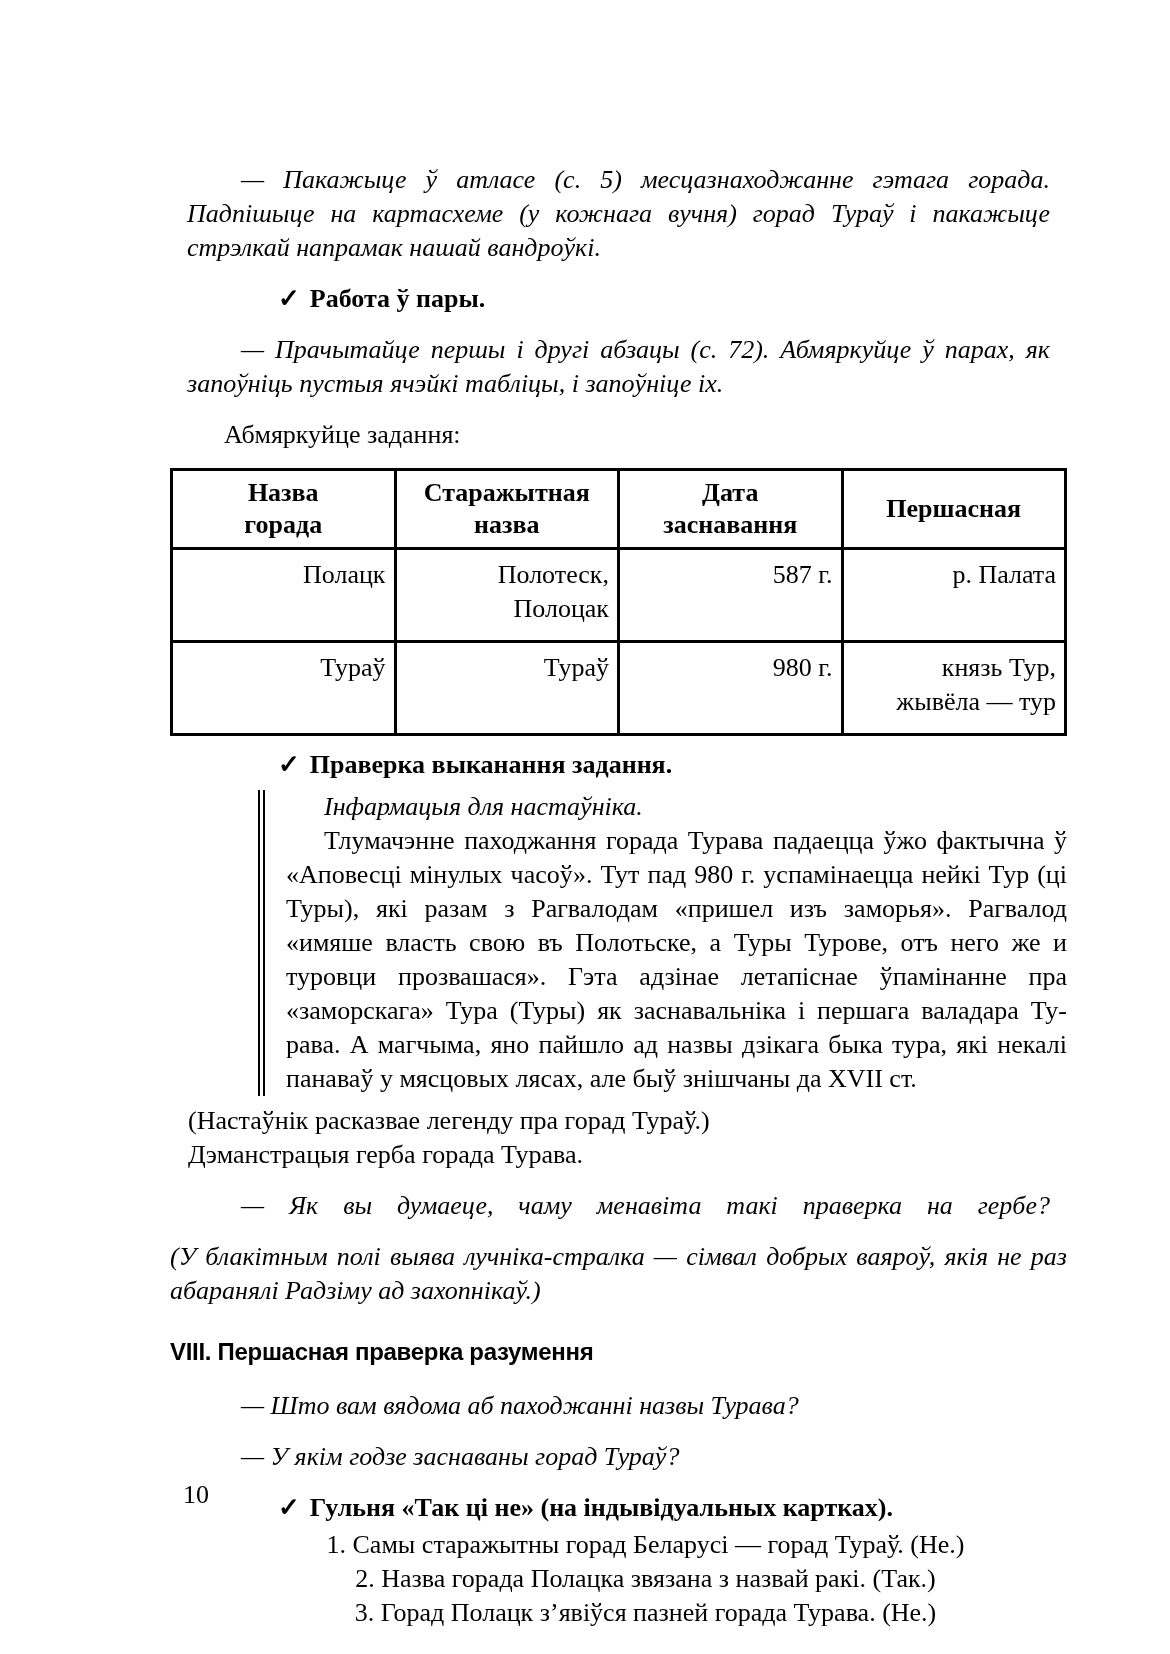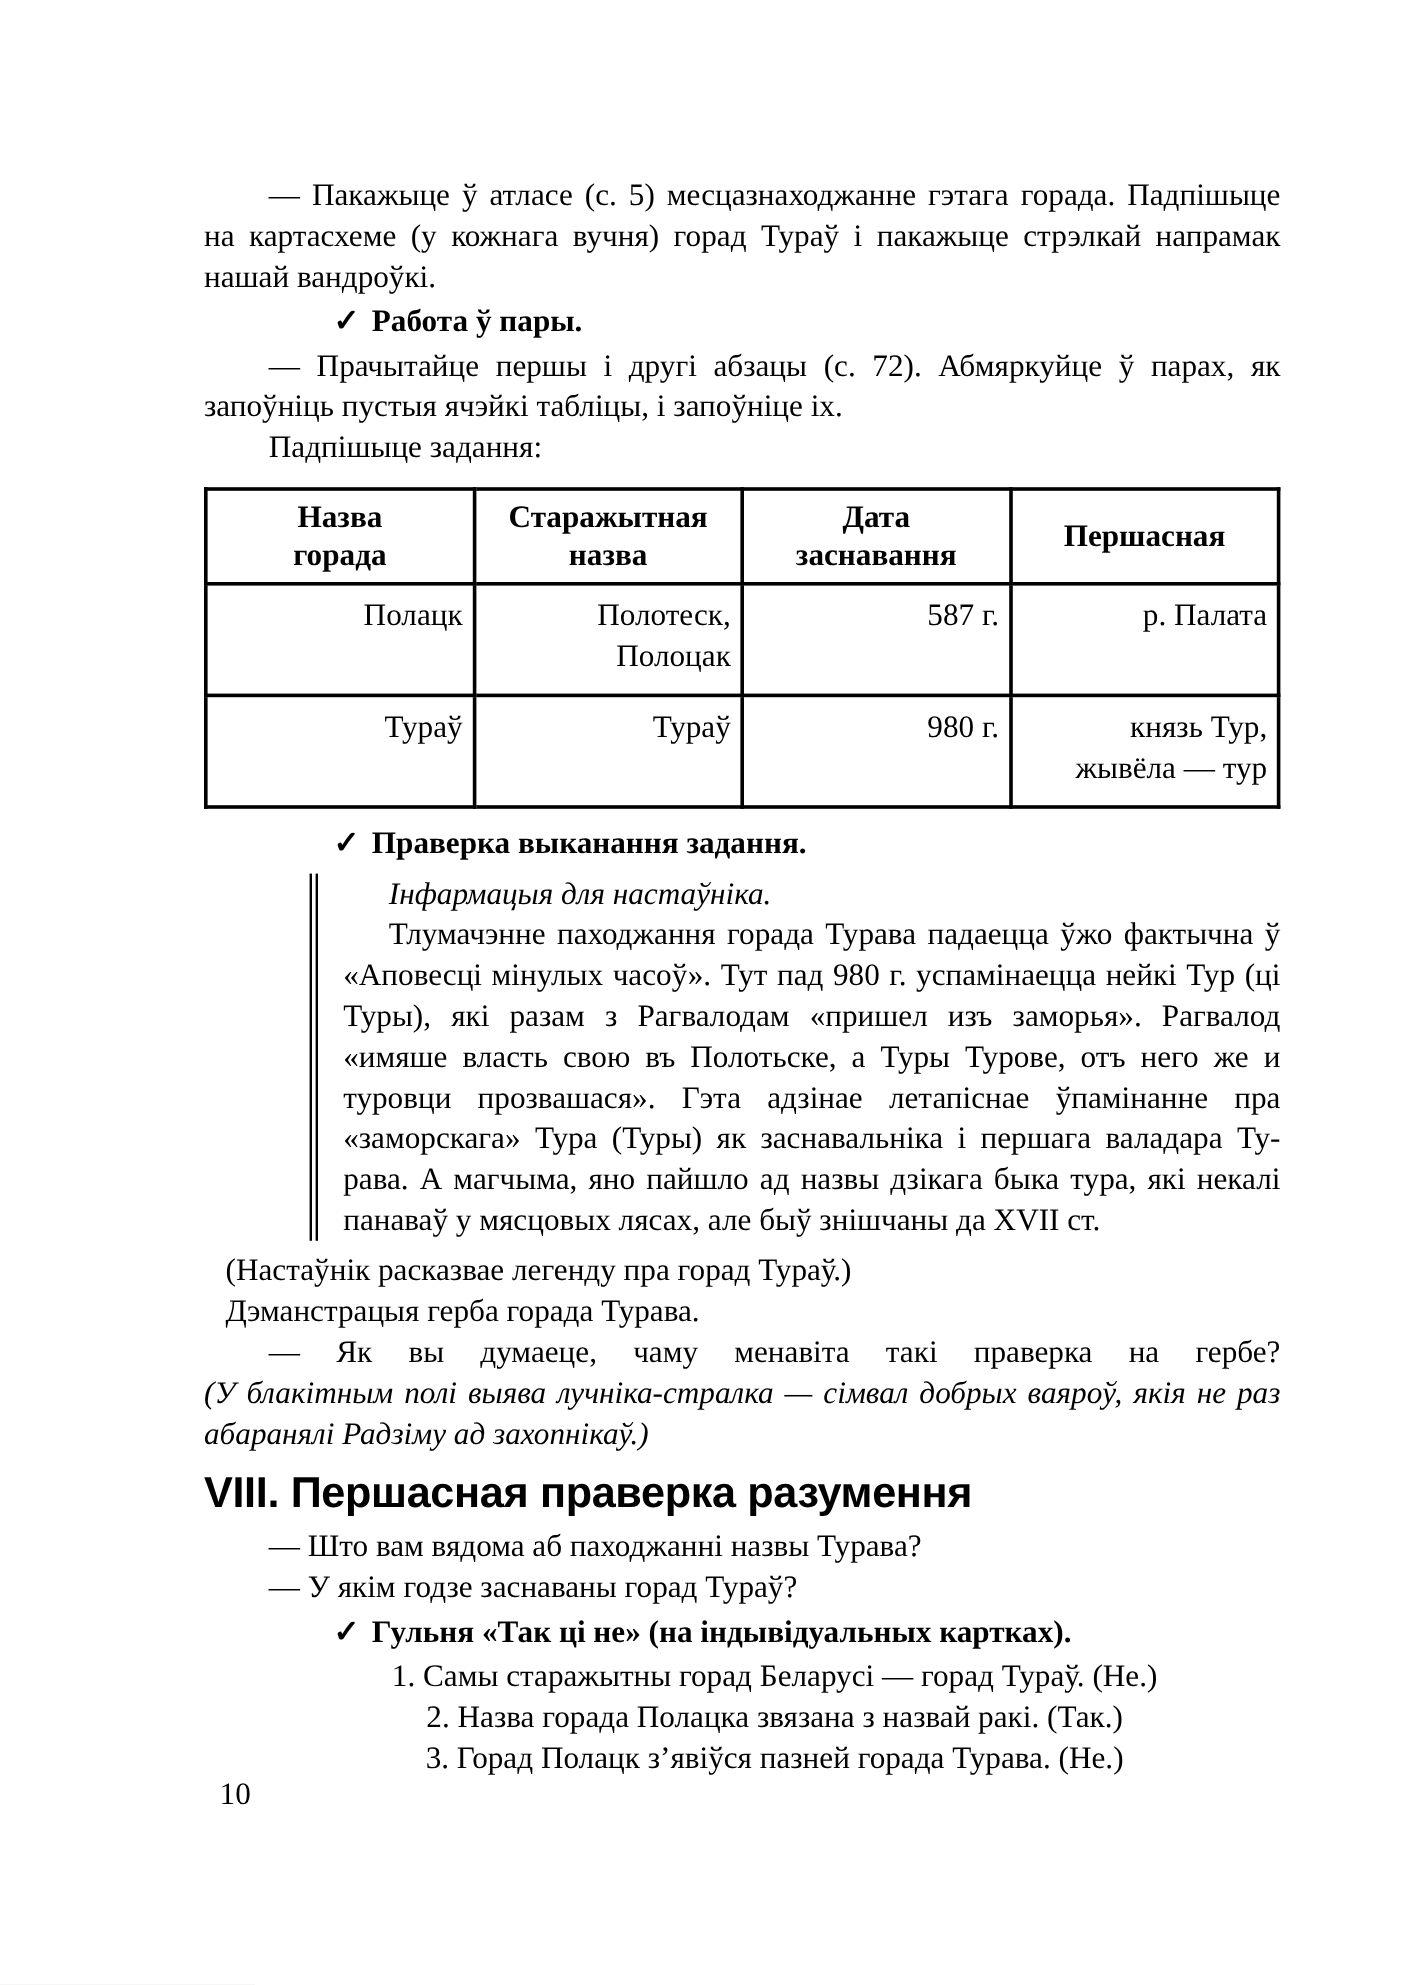--- a/index.html
+++ b/index.html
@@ -19,23 +19,24 @@
     line-height: 34px;
     color: #000000;
   }
   .content {
     position: absolute;
     left: 170px;
     top: 146px;
     width: 897px;
   }
   .para {
-    margin: 0;
+    margin: 17px;
     text-indent: 54px;
     text-align: justify;
+    font-style: italic;
   }
   .para.fill-last {
     text-align-last: justify;
   }
   .plain-line {
     margin: 0;
     text-indent: 18px;
   }
   .caption-line {
     margin: 0;
@@ -93,24 +94,24 @@
     font-style: italic;
     text-indent: 38px;
   }
   .info-text {
     margin: 0;
     text-indent: 38px;
     text-align: justify;
   }
   
   .section-heading {
-    margin: 12px 0 8px 0;
+    margin: 24px 0 8px 0;
     font-family: "Liberation Sans", "DejaVu Sans", sans-serif;
     font-weight: bold;
-    font-size: 36px;
+    font-size: 24px;
     line-height: 40px;
     letter-spacing: -0.3px;
   }
   .quiz-item {
     margin: 0;
     text-indent: 54px;
     text-align: center;
   }
   .page-number {
     position: absolute;
@@ -124,21 +125,21 @@
 
 <div class="page">
   <div class="content">
 
     <p class="para">— Пакажыце ў атласе (с. 5) месцазнаходжанне гэтага горада. Падпішыце на картасхеме (у кожнага вучня) горад Тураў і пакажы­це стрэлкай напрамак нашай вандроўкі.</p>
 
     <p class="check-head"><span class="check-glyph">✓</span><span>Работа ў пары.</span></p>
 
     <p class="para">— Прачытайце першы і другі абзацы (с. 72). Абмяркуйце ў па­рах, як запоўніць пустыя ячэйкі табліцы, і запоўніце іх.</p>
 
-    <p class="caption-line">Падпішыце задання:</p>
+    <p class="caption-line">Абмяркуйце задання:</p>
 
     <table class="assignment">
       <thead>
         <tr>
           <th><span class="th-text">Назва
 горада</span></th>
           <th><span class="th-text">Старажытная
 назва</span></th>
           <th><span class="th-text">Дата
 заснавання</span></th>

